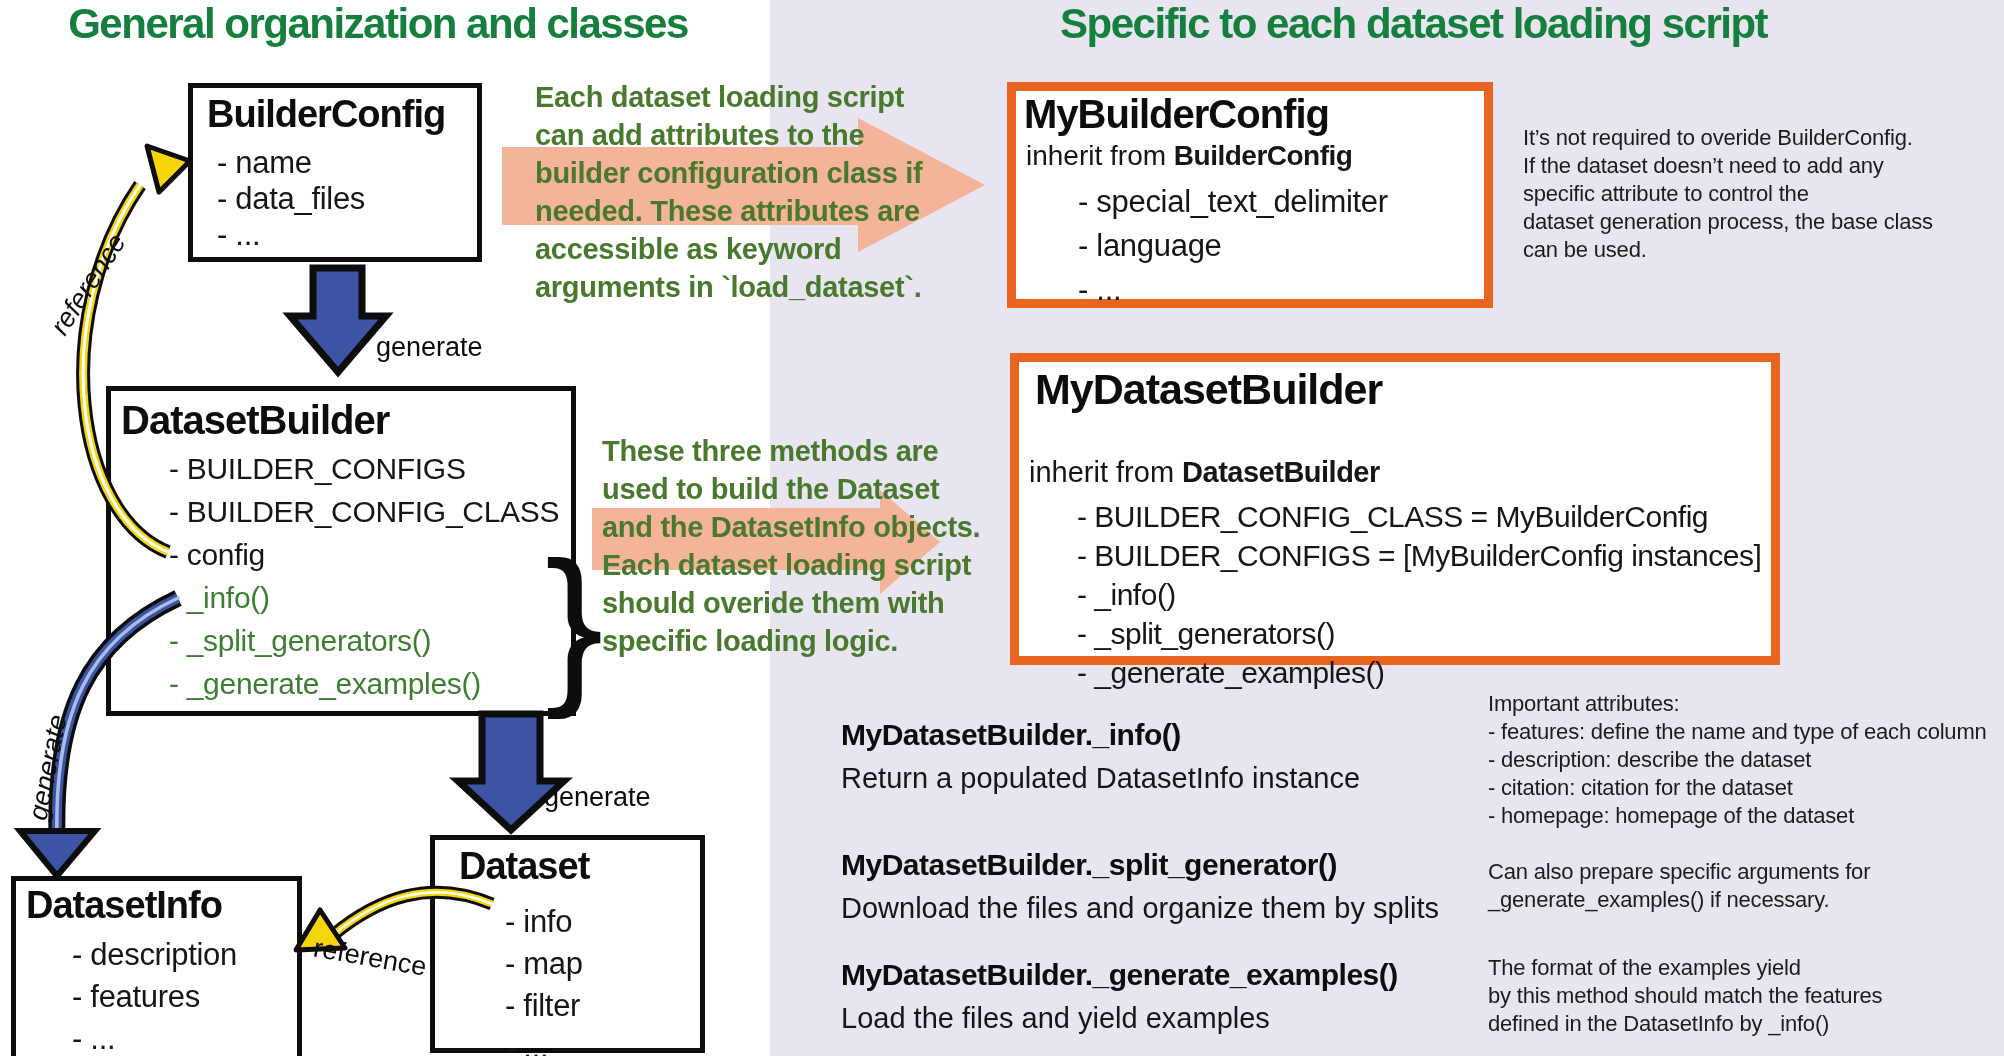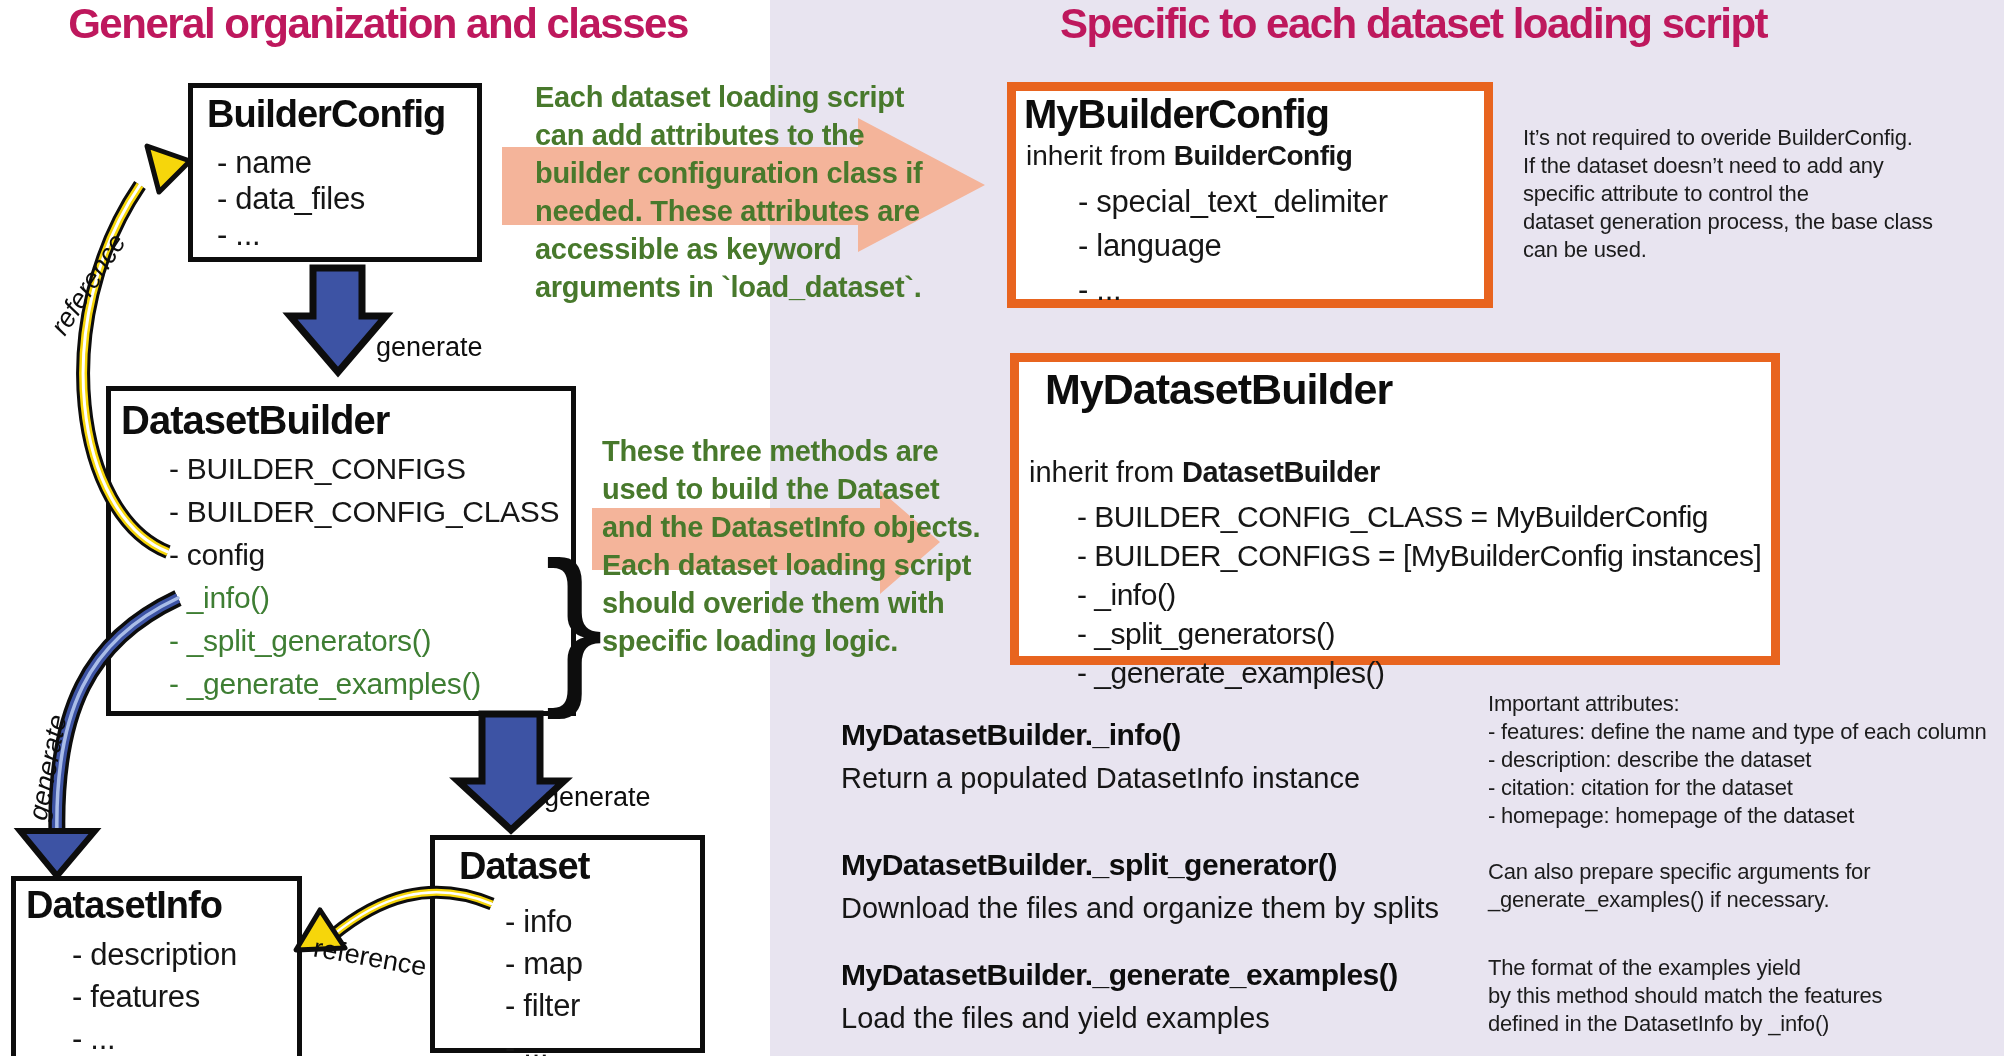--- a/index.html
+++ b/index.html
@@ -1,21 +1,21 @@
 <!DOCTYPE html>
 <html><head>
 <meta charset="utf-8">
 <style>
   html,body{margin:0;padding:0;}
   body{
     width:2004px;height:1056px;position:relative;overflow:hidden;
     background:#ffffff;font-family:"Liberation Sans", sans-serif;color:#161616;
   }
   .panel-right{position:absolute;left:770px;top:0;width:1234px;height:1056px;background:#e8e4f0;}
-  .hdr{position:absolute;font-weight:bold;font-size:42px;letter-spacing:-1.5px;color:#be185d;text-align:center;white-space:nowrap;}
+  .hdr{position:absolute;font-weight:bold;font-size:42px;letter-spacing:-1.5px;color:#15803d;text-align:center;white-space:nowrap;}
   #hdr-left{left:38px;top:0px;width:680px;}
   #hdr-right{left:1060px;top:0px;width:690px;}
 
   .cbox{position:absolute;background:#ffffff;border:5px solid #0d0d0d;box-sizing:border-box;}
   .obox{position:absolute;background:#ffffff;border:9px solid #e8641f;box-sizing:border-box;}
   .btitle{font-weight:bold;letter-spacing:-1px;color:#0d0d0d;line-height:1.08;white-space:nowrap;}
   .bitems div{white-space:nowrap;letter-spacing:-0.3px;}
 
   #box-builderconfig{left:188px;top:83px;width:294px;height:179px;}
   #box-builderconfig .btitle{font-size:38px;padding:6px 0 0 14px;}
@@ -40,21 +40,21 @@
   #box-datasetinfo .bitems div{line-height:42px;}
 
   #box-mybuilderconfig{left:1007px;top:82px;width:486px;height:226px;}
   #box-mybuilderconfig .btitle{font-size:40px;padding:2px 10px 0 8px;}
   .inherit-line{font-size:28px;padding:4px 16px 0 10px;white-space:nowrap;}
   .inherit-line b{letter-spacing:-0.5px;}
   #box-mybuilderconfig .bitems{margin:8px 0 0 62px;font-size:31px;}
   #box-mybuilderconfig .bitems div{line-height:44px;}
 
   #box-mydatasetbuilder{left:1010px;top:353px;width:770px;height:312px;}
-  #box-mydatasetbuilder .btitle{font-size:43px;padding:4px 0 0 26px;}
+  #box-mydatasetbuilder .btitle{font-size:43px;padding:4px 0 0 16px;}
   #box-mydatasetbuilder .inherit-line{padding-top:8px;font-size:29px;margin-top:36px;}
   #box-mydatasetbuilder .bitems{margin:8px 0 0 58px;font-size:30px;}
   #box-mydatasetbuilder .bitems div{line-height:39px;letter-spacing:-0.5px;}
 
   .green-note{position:absolute;font-weight:bold;font-size:29px;line-height:38px;color:#48792c;white-space:pre-line;letter-spacing:-0.3px;}
   #green-note-1{left:535px;top:78px;width:470px;}
   #green-note-2{left:602px;top:432px;width:420px;}
 
   .arrow-label{position:absolute;font-size:27px;color:#0d0d0d;white-space:nowrap;}
   #label-generate-1{left:376px;top:332px;}

